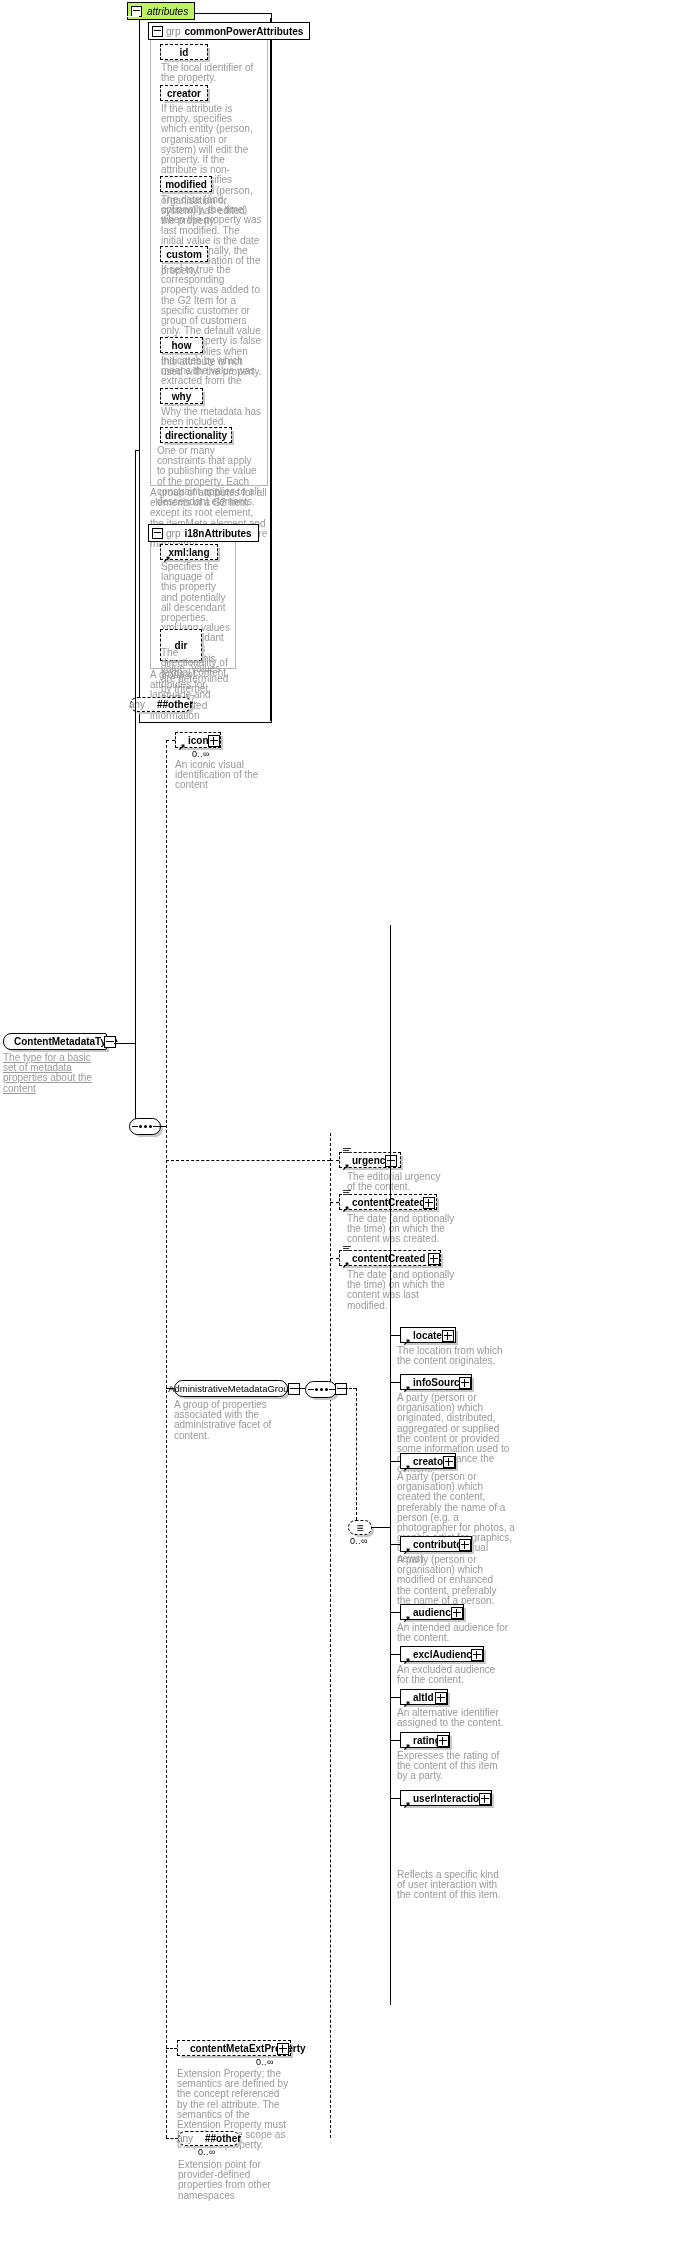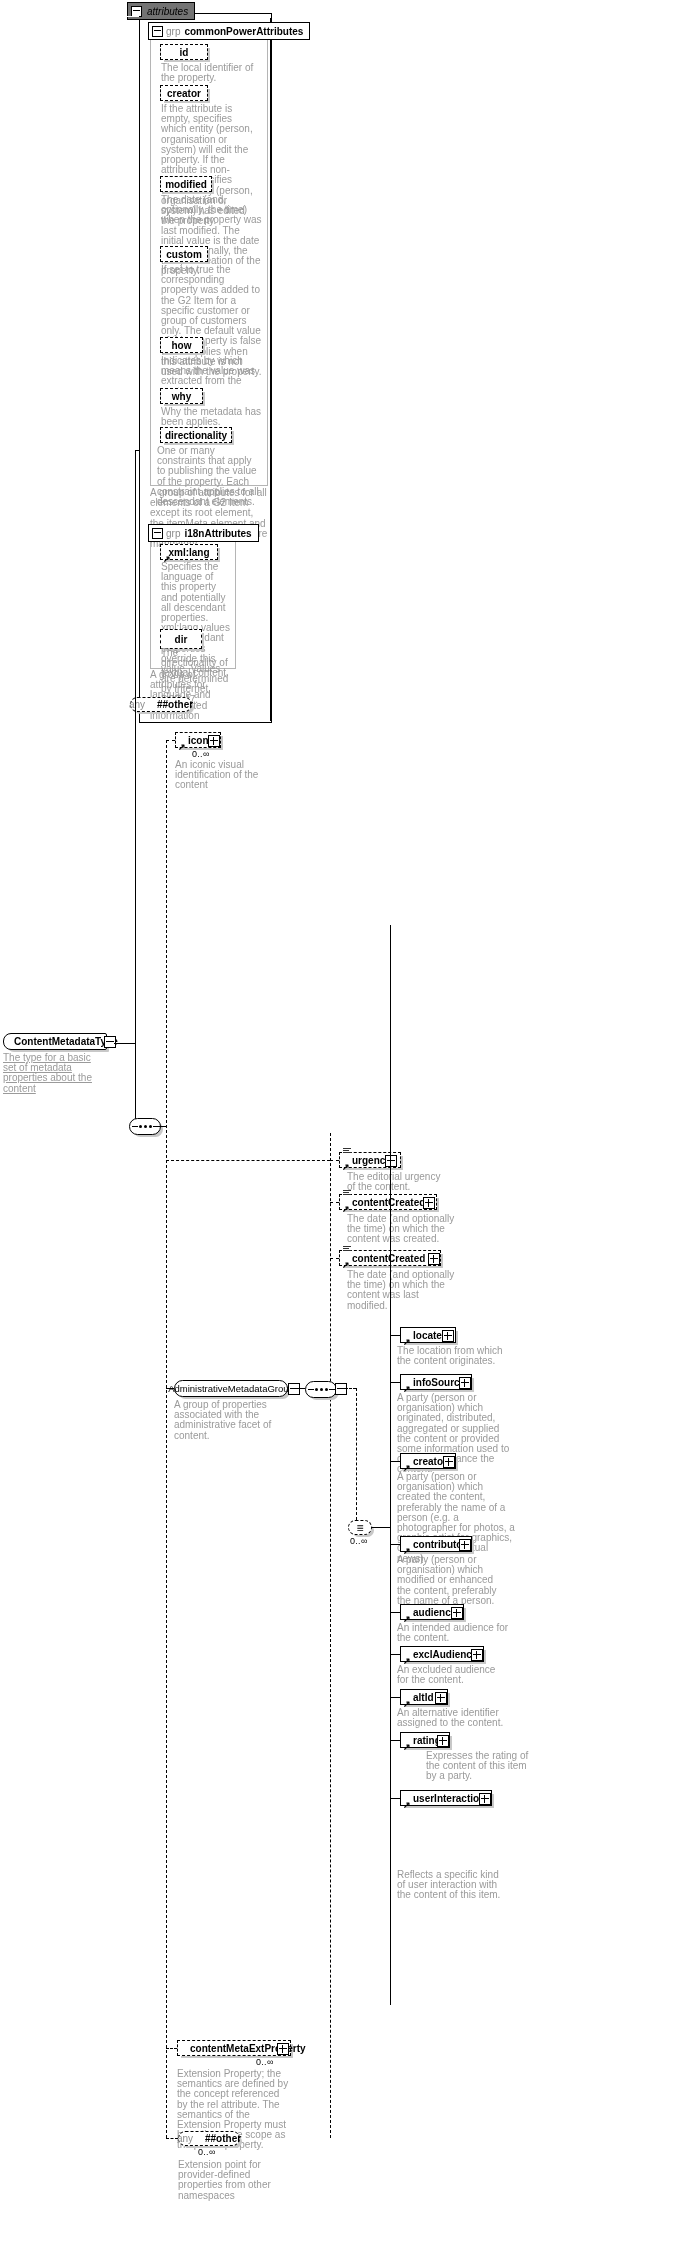--- a/index.html
+++ b/index.html
@@ -126,21 +126,21 @@
   .seq .dots .dot{width:3px;height:3px;background:#000;border-radius:50%;margin:0 1px;}
   .seq .dots .bar{width:6px;height:1px;background:#000;}
 </style>
 </head>
 <body>
 
 <div class="frame" style="left:139px;top:13px;width:132px;height:4px;border-bottom:none;border-left:none;border-right:none;"></div>
 <div class="frame" style="left:139px;top:13px;width:131px;height:708px;"></div>
 <div class="frame" style="left:270px;top:18px;width:0px;height:703px;border-right:none;border-top:none;border-bottom:none;"></div>
 
-<div class="tab" style="left:127px;top:2px;height:14px;background:#737373;">
+<div class="tab" style="left:127px;top:2px;height:14px;background:#bef264;">
   <span class="exp"></span>
   <span class="lbl-it" style="margin-left:5px;">attributes</span>
 </div>
 <div style="position:absolute;left:127px;top:16px;width:12px;height:1px;background:#fff;"></div>
 
 <div class="frame-in" style="left:150px;top:22px;width:116px;height:462px;border-color:#b5b5b5;"></div>
 <div class="tab" style="left:148px;top:22px;height:14px;">
   <span class="exp"></span>
   <span class="gray">grp</span>
   <span class="lbl-b">commonPowerAttributes</span>
@@ -167,21 +167,21 @@
 <div class="doc" style="left:161px;top:265px;width:102px;">If set to true the corresponding property was added to the G2 Item for a specific customer or group of customers only. The default value of this property is false which applies when this attribute is not used with the property.</div>
 
 <div class="node attr" style="left:160px;top:337px;width:43px;height:16px;">
   <span>how</span>
 </div>
 <div class="doc" style="left:161px;top:356px;width:100px;">Indicates by which means the value was extracted from the content.</div>
 
 <div class="node attr" style="left:160px;top:388px;width:43px;height:16px;">
   <span>why</span>
 </div>
-<div class="doc" style="left:161px;top:407px;width:104px;">Why the metadata has been applies.</div>
+<div class="doc" style="left:161px;top:407px;width:104px;">Why the metadata has been included.</div>
 
 <div class="node attr" style="left:160px;top:427px;width:72px;height:16px;">
   <span>directionality</span>
 </div>
 <div class="doc" style="left:157px;top:446px;width:103px;">One or many constraints that apply to publishing the value of the property. Each constraint applies to all descendant elements.</div>
 
 <div class="doc" style="left:150px;top:488px;width:118px;">A group of attributes for all elements of a G2 Item except its root element, the itemMeta element and all of its children which are mandatory.</div>
 
 <div class="frame-in" style="left:150px;top:524px;width:84px;height:143px;border-color:#b5b5b5;"></div>
 <div class="tab" style="left:148px;top:524px;height:14px;">
@@ -189,21 +189,21 @@
   <span class="gray">grp</span>
   <span class="lbl-b">i18nAttributes</span>
 </div>
 
 <div class="node attr" style="left:160px;top:544px;width:58px;height:16px;">
   <span class="arrow">↗</span>
   <span>xml:lang</span>
 </div>
 <div class="doc" style="left:161px;top:562px;width:70px;">Specifies the language of this property and potentially all descendant properties. xml:lang values of descendant properties override this value. Values are determined by Internet BCP 47.</div>
 
-<div class="node attr" style="left:160px;top:629px;width:42px;height:20px;">
+<div class="node attr" style="left:160px;top:629px;width:42px;height:32px;">
   <span>dir</span>
 </div>
 <div class="doc" style="left:161px;top:648px;width:70px;">The directionality of textual content.</div>
 
 <div class="doc" style="left:150px;top:670px;width:78px;">A group of attributes for language and script related information</div>
 
 <div class="node anyel" style="left:130px;top:697px;width:62px;height:15px;">
   <span class="gray" style="margin-right:2px;">any</span>
   <b>##other</b>
 </div>
@@ -371,21 +371,21 @@
 </div>
 <div class="exp-out plus" style="left:435px;top:1692px;"></div>
 <div class="doc" style="left:397px;top:1708px;width:112px;">An alternative identifier assigned to the content.</div>
 
 <div class="h" style="left:390px;top:1740px;width:10px;"></div>
 <div class="node elem-solid" style="left:400px;top:1732px;width:50px;height:16px;border:1px solid #000;">
   <span class="arrow">↗</span>
   <span style="margin-left:2px;">rating</span>
 </div>
 <div class="exp-out plus" style="left:437px;top:1735px;"></div>
-<div class="doc" style="left:397px;top:1751px;width:112px;margin-left:29px;">Expresses the rating of the content of this item by a party.</div>
+<div class="doc" style="left:397px;top:1751px;width:112px;">Expresses the rating of the content of this item by a party.</div>
 
 <div class="h" style="left:390px;top:1798px;width:10px;"></div>
 <div class="node elem-solid" style="left:400px;top:1790px;width:92px;height:16px;border:1px solid #000;">
   <span class="arrow">↗</span>
   <span style="margin-left:2px;">userInteraction</span>
 </div>
 <div class="exp-out plus" style="left:479px;top:1793px;"></div>
 <div class="doc" style="left:397px;top:1870px;width:112px;">Reflects a specific kind of user interaction with the content of this item.</div>
 
 <div class="hd" style="left:166px;top:2048px;width:11px;"></div>

